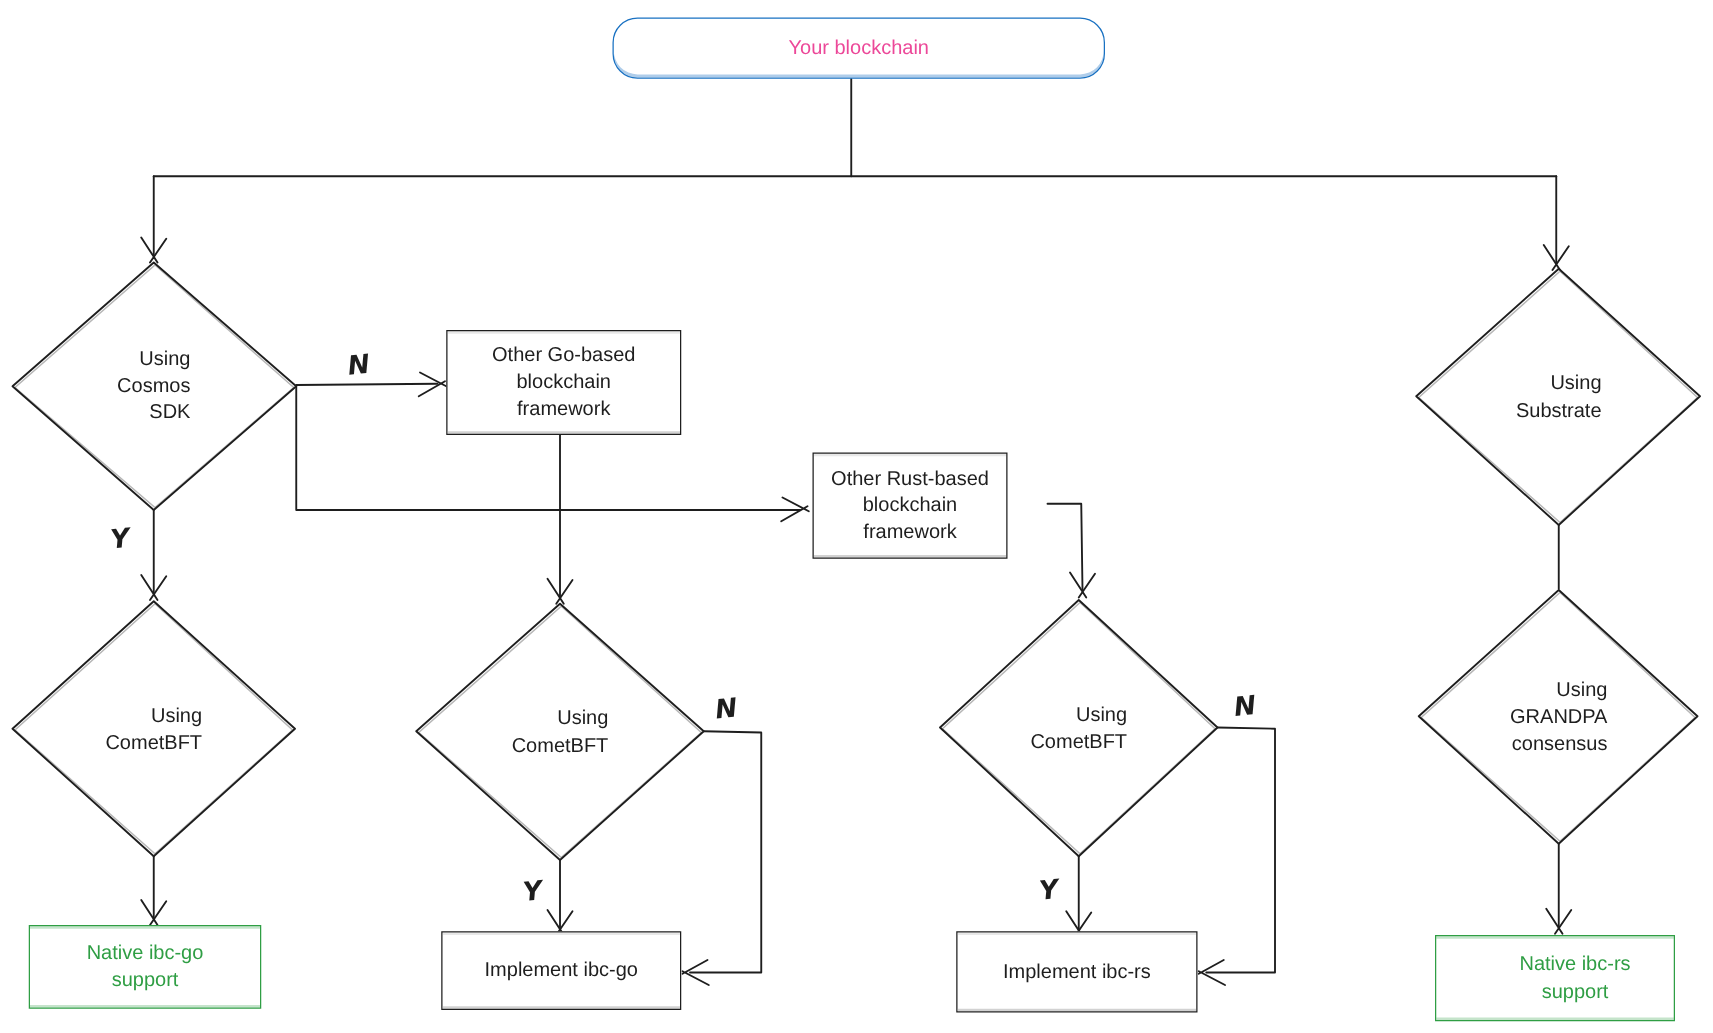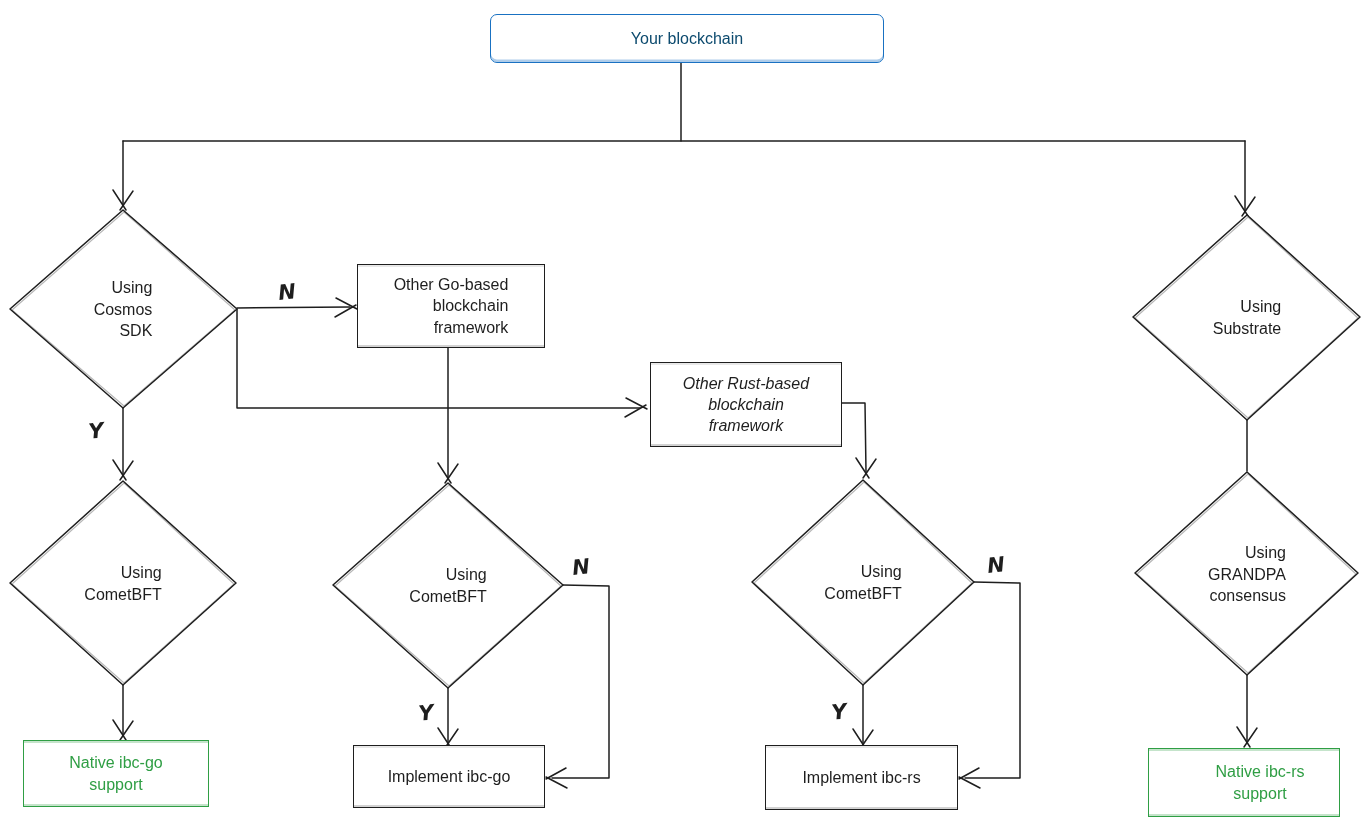--- a/index.html
+++ b/index.html
@@ -33,22 +33,22 @@
     font-size: 16px;
     line-height: 1.32;
     background: #ffffff;
   }
   .rect-black {
     border: 1.6px solid #1e1e1e;
     box-shadow: inset 0 -2px 0 rgba(125,125,125,0.35), inset 0 2px 0 rgba(125,125,125,0.18);
   }
   .rect-blue {
     border: 1.7px solid #1971c2;
-    border-radius: 7px;
-    color: #0c4a6e;
+    border-radius: 20px;
+    color: #ec4899;
     box-shadow: inset 0 -2.5px 0 rgba(25,113,194,0.35);
   }
   .rect-green {
     border: 1.7px solid #2f9e44;
     color: #2f9e44;
     box-shadow: inset 0 2px 0 rgba(47,158,68,0.28), inset 0 -2px 0 rgba(47,158,68,0.28);
   }
   .diamond-label {
     position: absolute;
     transform: translate(-50%, -50%);
@@ -159,25 +159,25 @@
       <polygon class="wire-ghost" points="1248,217 1358,318 1248,418 1135,318"></polygon>
     </g>
     <g>
       <polygon class="diamond" points="1247,472 1358,573 1247,675 1135,573"></polygon>
       <polygon class="wire-ghost" points="1248,474 1356,574 1248,673 1137,574"></polygon>
     </g>
   </svg>
 
   <div class="node-rect rect-blue" style="left:490px; top:14px; width:394px; height:49px;">Your blockchain</div>
 
-  <div class="node-rect rect-black" style="left:357px; top:264px; width:188px; height:84px;text-align:right;">Other Go-based
+  <div class="node-rect rect-black" style="left:357px; top:264px; width:188px; height:84px;">Other Go-based
 blockchain
 framework</div>
 
-  <div class="node-rect rect-black" style="left:650px; top:362px; width:192px; height:85px;font-style:italic;">Other Rust-based
+  <div class="node-rect rect-black" style="left:650px; top:362px; width:156px; height:85px;">Other Rust-based
 blockchain
 framework</div>
 
   <div class="node-rect rect-green" style="left:23px; top:740px; width:186px; height:67px;">Native ibc-go
 support</div>
 
   <div class="node-rect rect-black" style="left:765px; top:745px; width:193px; height:65px;">Implement ibc-rs</div>
 
   <div class="node-rect rect-black" style="left:353px; top:745px; width:192px; height:63px;">Implement ibc-go</div>
 

